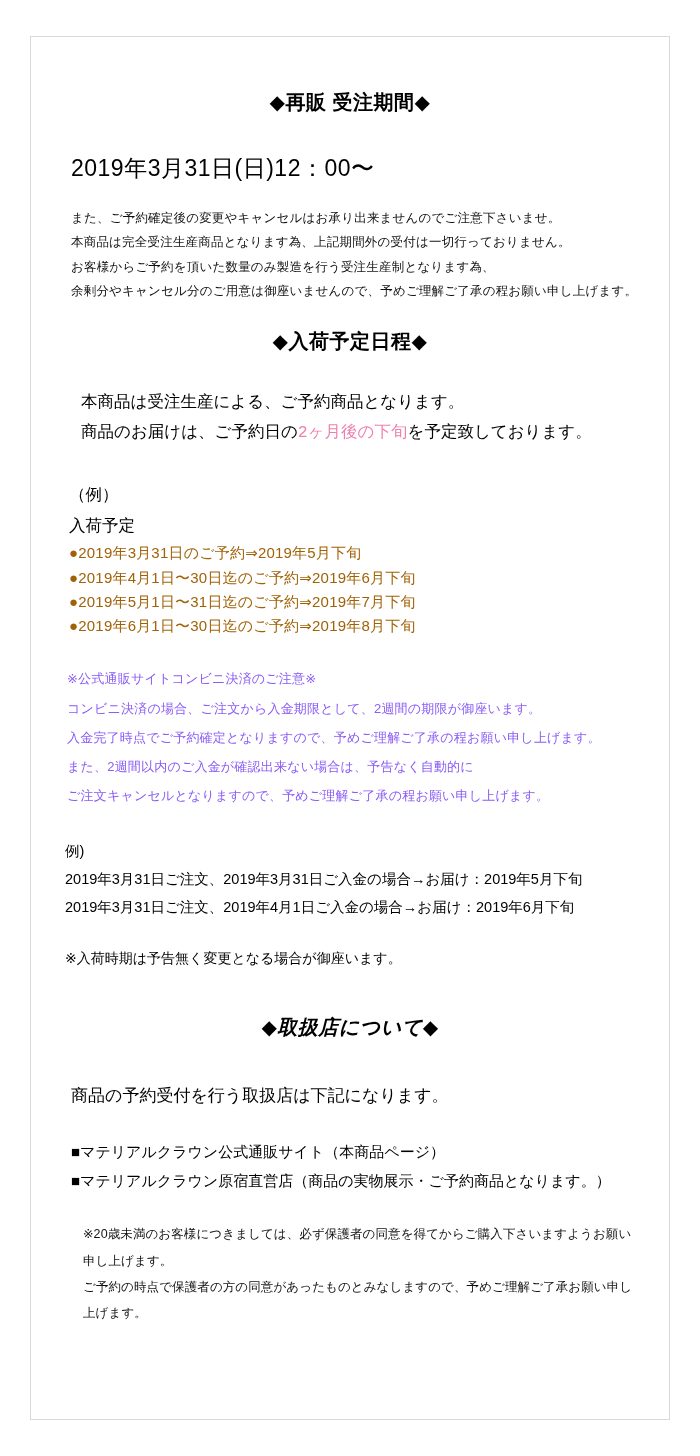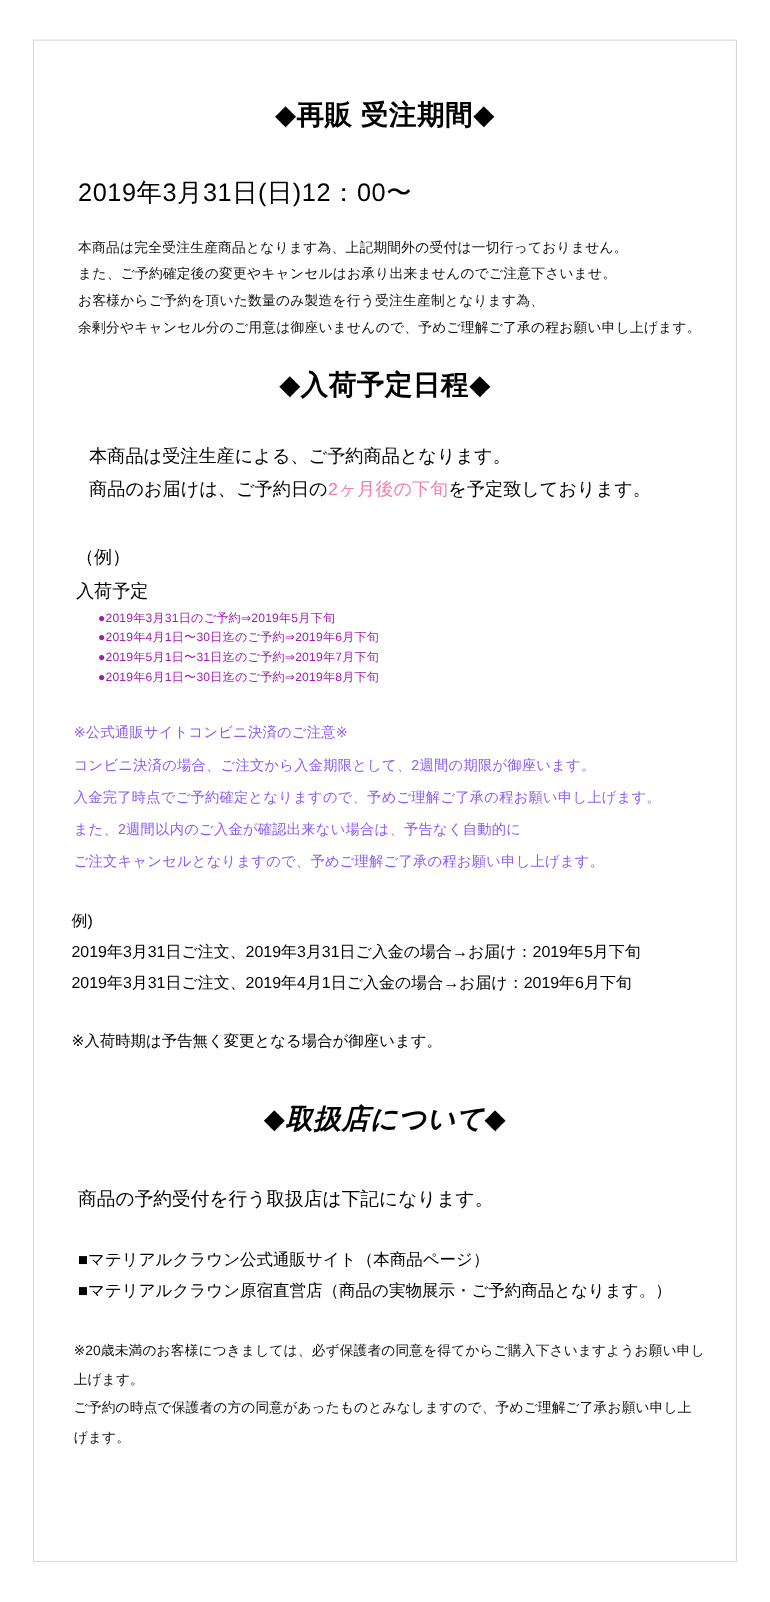--- a/index.html
+++ b/index.html
@@ -25,21 +25,21 @@
     box-sizing: border-box;
     width: 640px;
     height: 1384px;
     border: 1px solid #d8d8d8;
     padding: 22px 28px 18px 28px;
     background: #ffffff;
   }
 
   .section-title {
     text-align: center;
-    font-size: 25px;
+    font-size: 20px;
     font-weight: bold;
     letter-spacing: 0.5px;
     color: #000000;
     margin: 24px 0 0 0;
     line-height: 1.3;
   }
   .title-first { margin-top: 30px; }
 
   .bigline {
     font-size: 23px;
@@ -71,25 +71,24 @@
 
   .example-block {
     margin: 30px 0 0 10px;
   }
   .example-label {
     font-size: 16.5px;
     line-height: 1.9;
     color: #000000;
   }
   .bullet-line {
-    font-size: 11px;
+    font-size: 15px;
     line-height: 1.62;
-    color: #a21caf;
+    color: #a16207;
     letter-spacing: 0.2px;
-    margin-left: 20px;
   }
 
   .note-block {
     margin: 26px 0 0 8px;
   }
   .note {
     font-size: 13px;
     line-height: 2.25;
     color: #8b5cf6;
     letter-spacing: 0.2px;
@@ -121,42 +120,42 @@
   }
   .shop-list {
     margin: 26px 0 0 12px;
   }
   .shop-item {
     font-size: 15px;
     line-height: 1.9;
     color: #000000;
   }
   .footnote-block {
-    margin: 26px 0 0 8px;
+    margin: 26px 0 0 24px;
   }
   .footnote {
     font-size: 12.5px;
     line-height: 2.1;
     color: #111111;
     letter-spacing: 0.1px;
   }
 </style>
 </head>
 <body>
 
 <div class="page">
   <div class="frame">
 
     <div class="section-title title-first">◆再販 受注期間◆</div>
 
     <div class="bigline">2019年3月31日(日)12：00〜</div>
 
     <div class="fine-block">
+      <div class="fine">また、ご予約確定後の変更やキャンセルはお承り出来ませんのでご注意下さいませ。</div>
       <div class="fine">本商品は完全受注生産商品となります為、上記期間外の受付は一切行っておりません。</div>
-      <div class="fine">また、ご予約確定後の変更やキャンセルはお承り出来ませんのでご注意下さいませ。</div>
       <div class="fine">お客様からご予約を頂いた数量のみ製造を行う受注生産制となります為、</div>
       <div class="fine">余剰分やキャンセル分のご用意は御座いませんので、予めご理解ご了承の程お願い申し上げます。</div>
     </div>
 
     <div class="section-title" style="">◆入荷予定日程◆</div>
 
     <div class="mid-block">
       <div class="mid">本商品は受注生産による、ご予約商品となります。</div>
       <div class="mid"><span>商品のお届けは、ご予約日の</span><span class="pink">2ヶ月後の下旬</span><span>を予定致しております。</span></div>
     </div>

